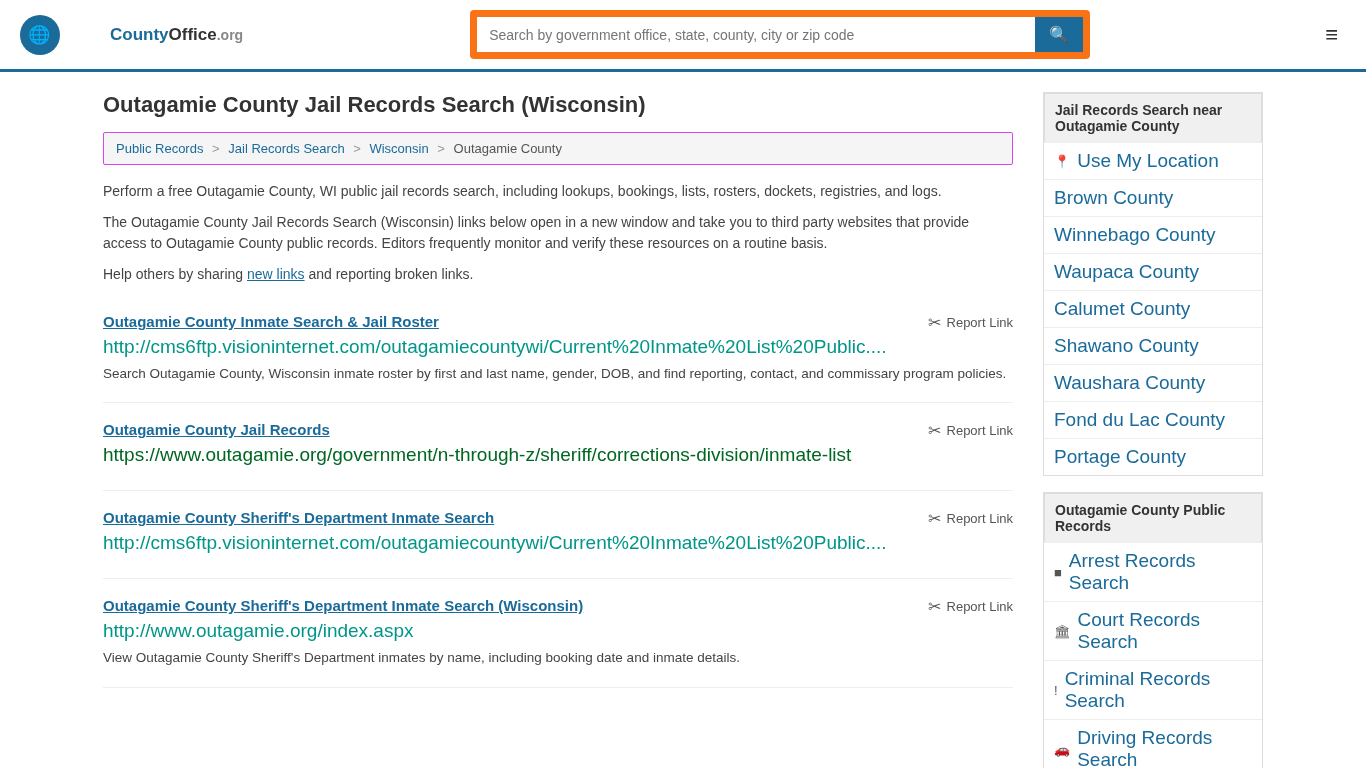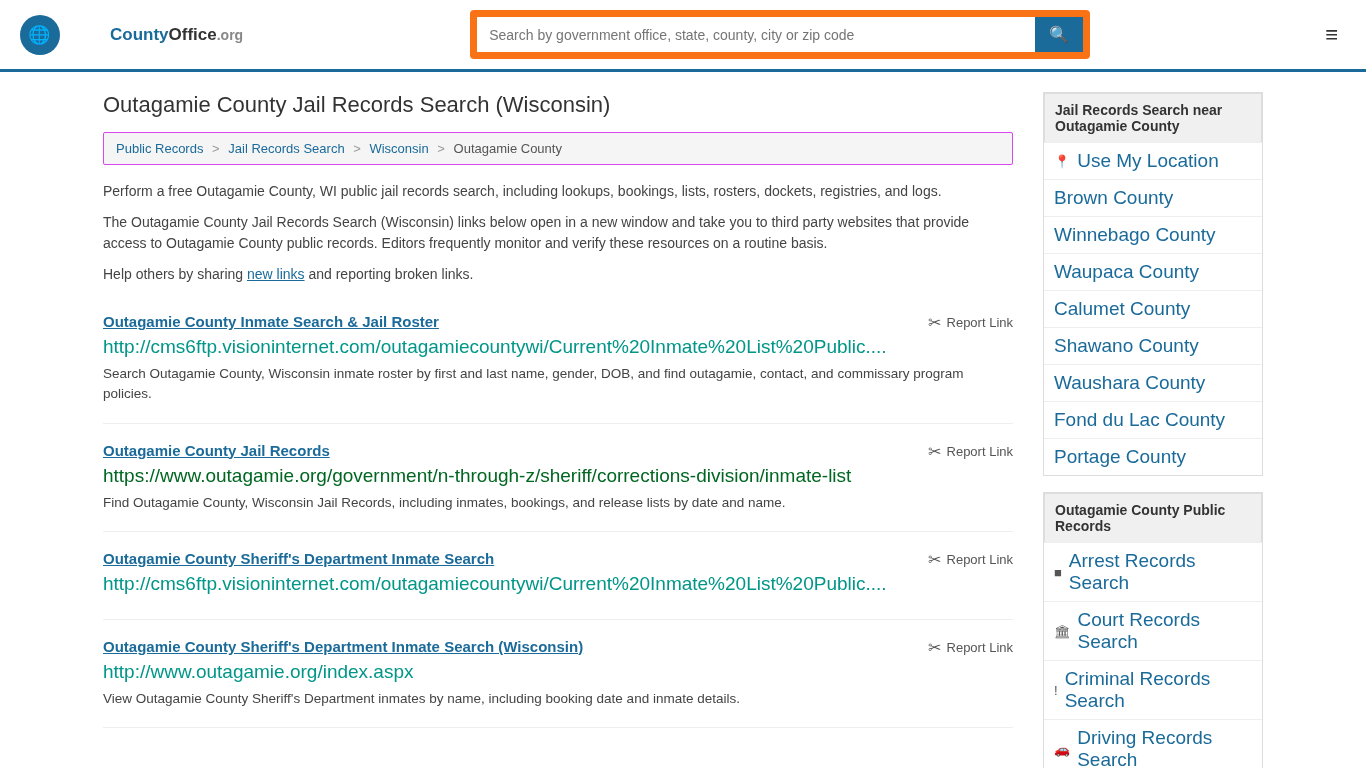--- a/index.html
+++ b/index.html
@@ -70,21 +70,21 @@
       margin: 0 auto;
       padding: 20px 20px;
       gap: 30px;
     }
     #main { flex: 1; }
     #sidebar { width: 220px; flex-shrink: 0; }
 
     
     #page-title {
       font-size: 22px;
-      font-weight: normal;
+      font-weight: bold;
       color: #333;
       margin-bottom: 14px;
     }
 
     
     #breadcrumb {
       background: #f5f5f5;
       border: 1px solid #d946ef;
       padding: 8px 12px;
       font-size: 13px;
@@ -216,32 +216,31 @@
     <div id="results">
         <div class="result-item">
     <div class="result-header">
       <a class="result-title" href="#">Outagamie County Inmate Search &amp; Jail Roster</a>
       <div class="report-link">
         <span style="font-size:16px;">✂</span>
         <span>Report Link</span>
       </div>
     </div>
     <div class="result-url teal">http://cms6ftp.visioninternet.com/outagamiecountywi/Current%20Inmate%20List%20Public....</div>
-    <div class="result-desc">Search Outagamie County, Wisconsin inmate roster by first and last name, gender, DOB, and find outagamie, contact, and commissary program policies.</div>
+    <div class="result-desc">Search Outagamie County, Wisconsin inmate roster by first and last name, gender, DOB, and find reporting, contact, and commissary program policies.</div>
   </div>
         <div class="result-item">
     <div class="result-header">
       <a class="result-title" href="#">Outagamie County Jail Records</a>
       <div class="report-link">
         <span style="font-size:16px;">✂</span>
         <span>Report Link</span>
       </div>
     </div>
     <div class="result-url green">https://www.outagamie.org/government/n-through-z/sheriff/corrections-division/inmate-list</div>
-    <div class="result-desc">Find Outagamie County, Wisconsin Jail Records, including inmates, bookings, and release lists by date and name.</div>
   </div>
         <div class="result-item">
     <div class="result-header">
       <a class="result-title" href="#">Outagamie County Sheriff's Department Inmate Search</a>
       <div class="report-link">
         <span style="font-size:16px;">✂</span>
         <span>Report Link</span>
       </div>
     </div>
     <div class="result-url teal">http://cms6ftp.visioninternet.com/outagamiecountywi/Current%20Inmate%20List%20Public....</div>

